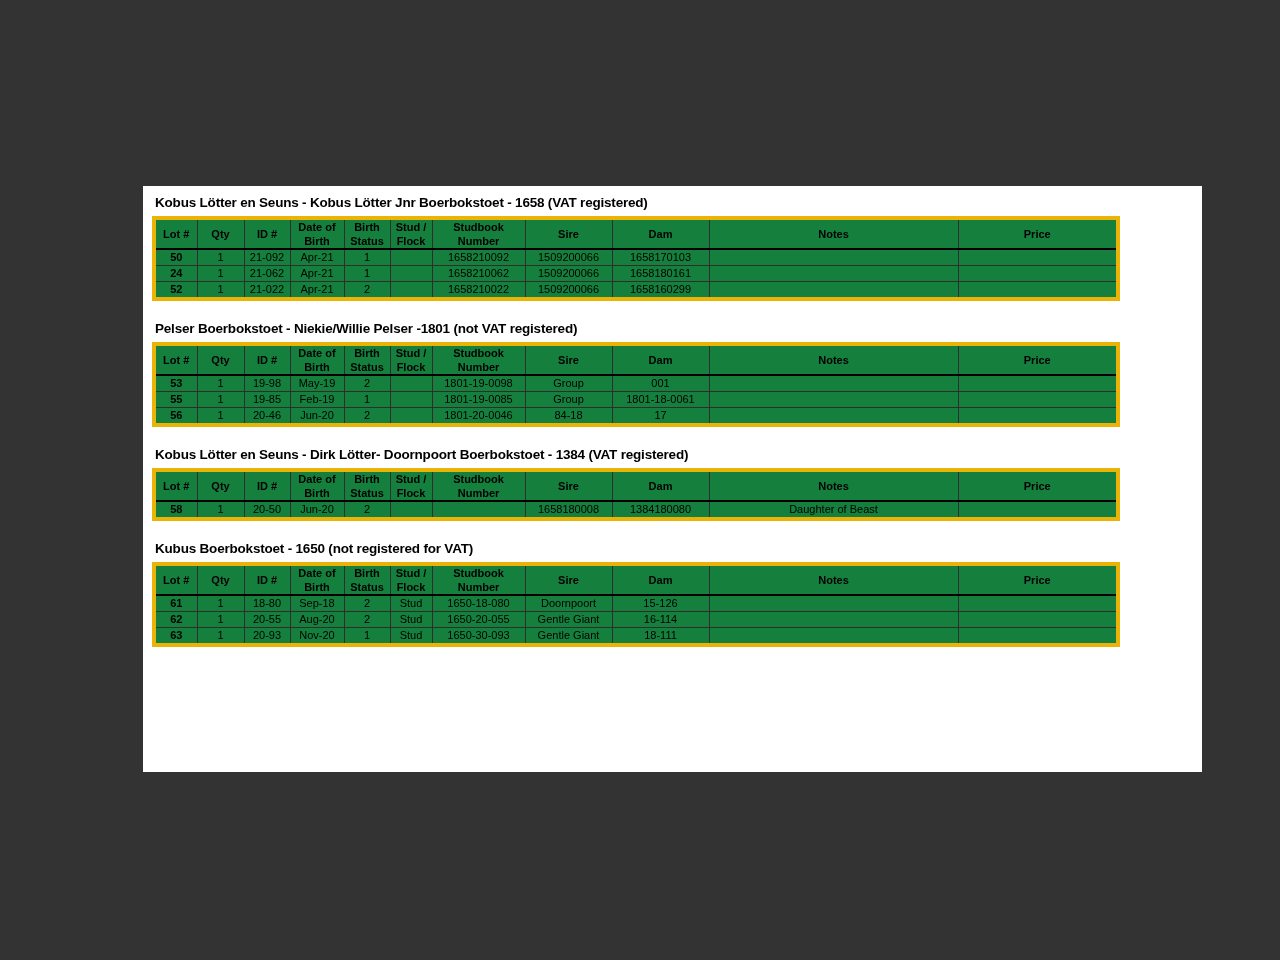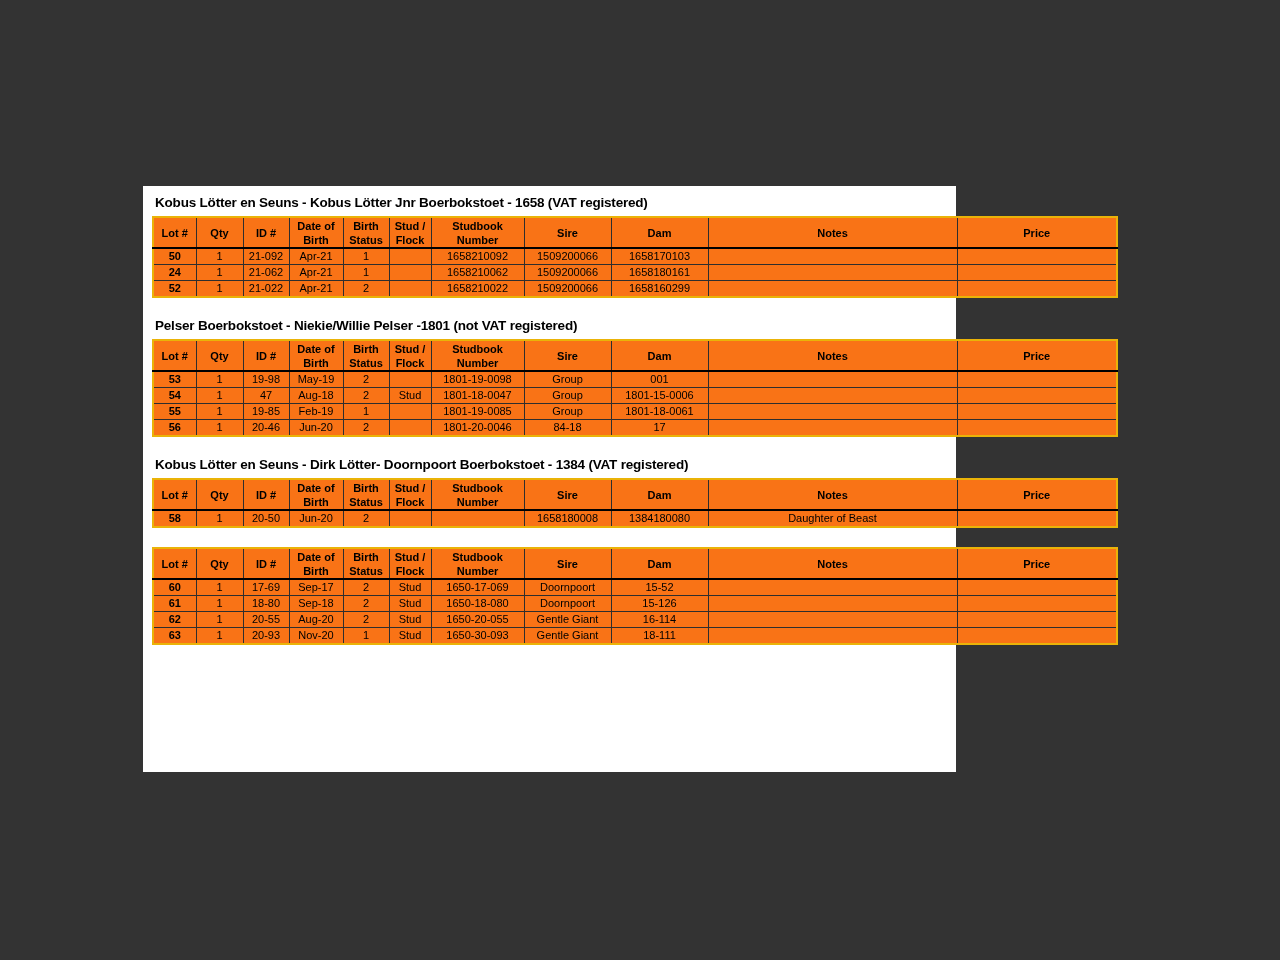--- a/index.html
+++ b/index.html
@@ -12,21 +12,21 @@
   }
   .viewport {
     position: relative;
     width: 1280px;
     height: 960px;
   }
   .paper {
     position: absolute;
     left: 143px;
     top: 186px;
-    width: 813px;
+    width: 1059px;
     height: 586px;
     background: #ffffff;
     box-sizing: border-box;
     padding: 8px 0 0 9px;
   }
   .sec {
     margin: 0 0 19px 0;
   }
   .sec-title {
     font-family: "Liberation Sans", sans-serif;
@@ -35,22 +35,22 @@
     color: #000000;
     line-height: 18px;
     letter-spacing: -0.2px;
     margin: 0 0 4px 3px;
     white-space: nowrap;
   }
   table.lot-table {
     border-collapse: collapse;
     table-layout: fixed;
     width: 964px;
-    border: 2px solid #eab308;
-    background: #f97316;
+    border: 4px solid #eab308;
+    background: #15803d;
   }
   table.lot-table th,
   table.lot-table td {
     border: 1px solid #2e2e2e;
     font-family: "Liberation Sans", sans-serif;
     font-size: 11px;
     color: #000000;
     text-align: center;
     vertical-align: middle;
     padding: 0 2px;
@@ -201,33 +201,20 @@
               <td>May-19</td>
               <td>2</td>
               <td></td>
               <td>1801-19-0098</td>
               <td>Group</td>
               <td>001</td>
               <td></td>
               <td></td>
             </tr>
             <tr>
-              <td>54</td>
-              <td>1</td>
-              <td>47</td>
-              <td>Aug-18</td>
-              <td>2</td>
-              <td>Stud</td>
-              <td>1801-18-0047</td>
-              <td>Group</td>
-              <td>1801-15-0006</td>
-              <td></td>
-              <td></td>
-            </tr>
-            <tr>
               <td>55</td>
               <td>1</td>
               <td>19-85</td>
               <td>Feb-19</td>
               <td>1</td>
               <td></td>
               <td>1801-19-0085</td>
               <td>Group</td>
               <td>1801-18-0061</td>
               <td></td>
@@ -297,20 +284,21 @@
               <td>1658180008</td>
               <td>1384180080</td>
               <td>Daughter of Beast</td>
               <td></td>
             </tr>
           </tbody>
         </table>
     </section>
 
     <section class="sec">
+      <h2 class="sec-title">Kubus Boerbokstoet - 1650 (not registered for VAT)</h2>
       <table class="lot-table">
           <colgroup>
             <col style="width: 43px;">
             <col style="width: 47px;">
             <col style="width: 46px;">
             <col style="width: 54px;">
             <col style="width: 46px;">
             <col style="width: 42px;">
             <col style="width: 93px;">
             <col style="width: 87px;">
@@ -332,33 +320,20 @@
               <th>Studbook
 Number</th>
               <th>Sire</th>
               <th>Dam</th>
               <th>Notes</th>
               <th>Price</th>
             </tr>
           </thead>
           <tbody>
             <tr>
-              <td>60</td>
-              <td>1</td>
-              <td>17-69</td>
-              <td>Sep-17</td>
-              <td>2</td>
-              <td>Stud</td>
-              <td>1650-17-069</td>
-              <td>Doornpoort</td>
-              <td>15-52</td>
-              <td></td>
-              <td></td>
-            </tr>
-            <tr>
               <td>61</td>
               <td>1</td>
               <td>18-80</td>
               <td>Sep-18</td>
               <td>2</td>
               <td>Stud</td>
               <td>1650-18-080</td>
               <td>Doornpoort</td>
               <td>15-126</td>
               <td></td>

